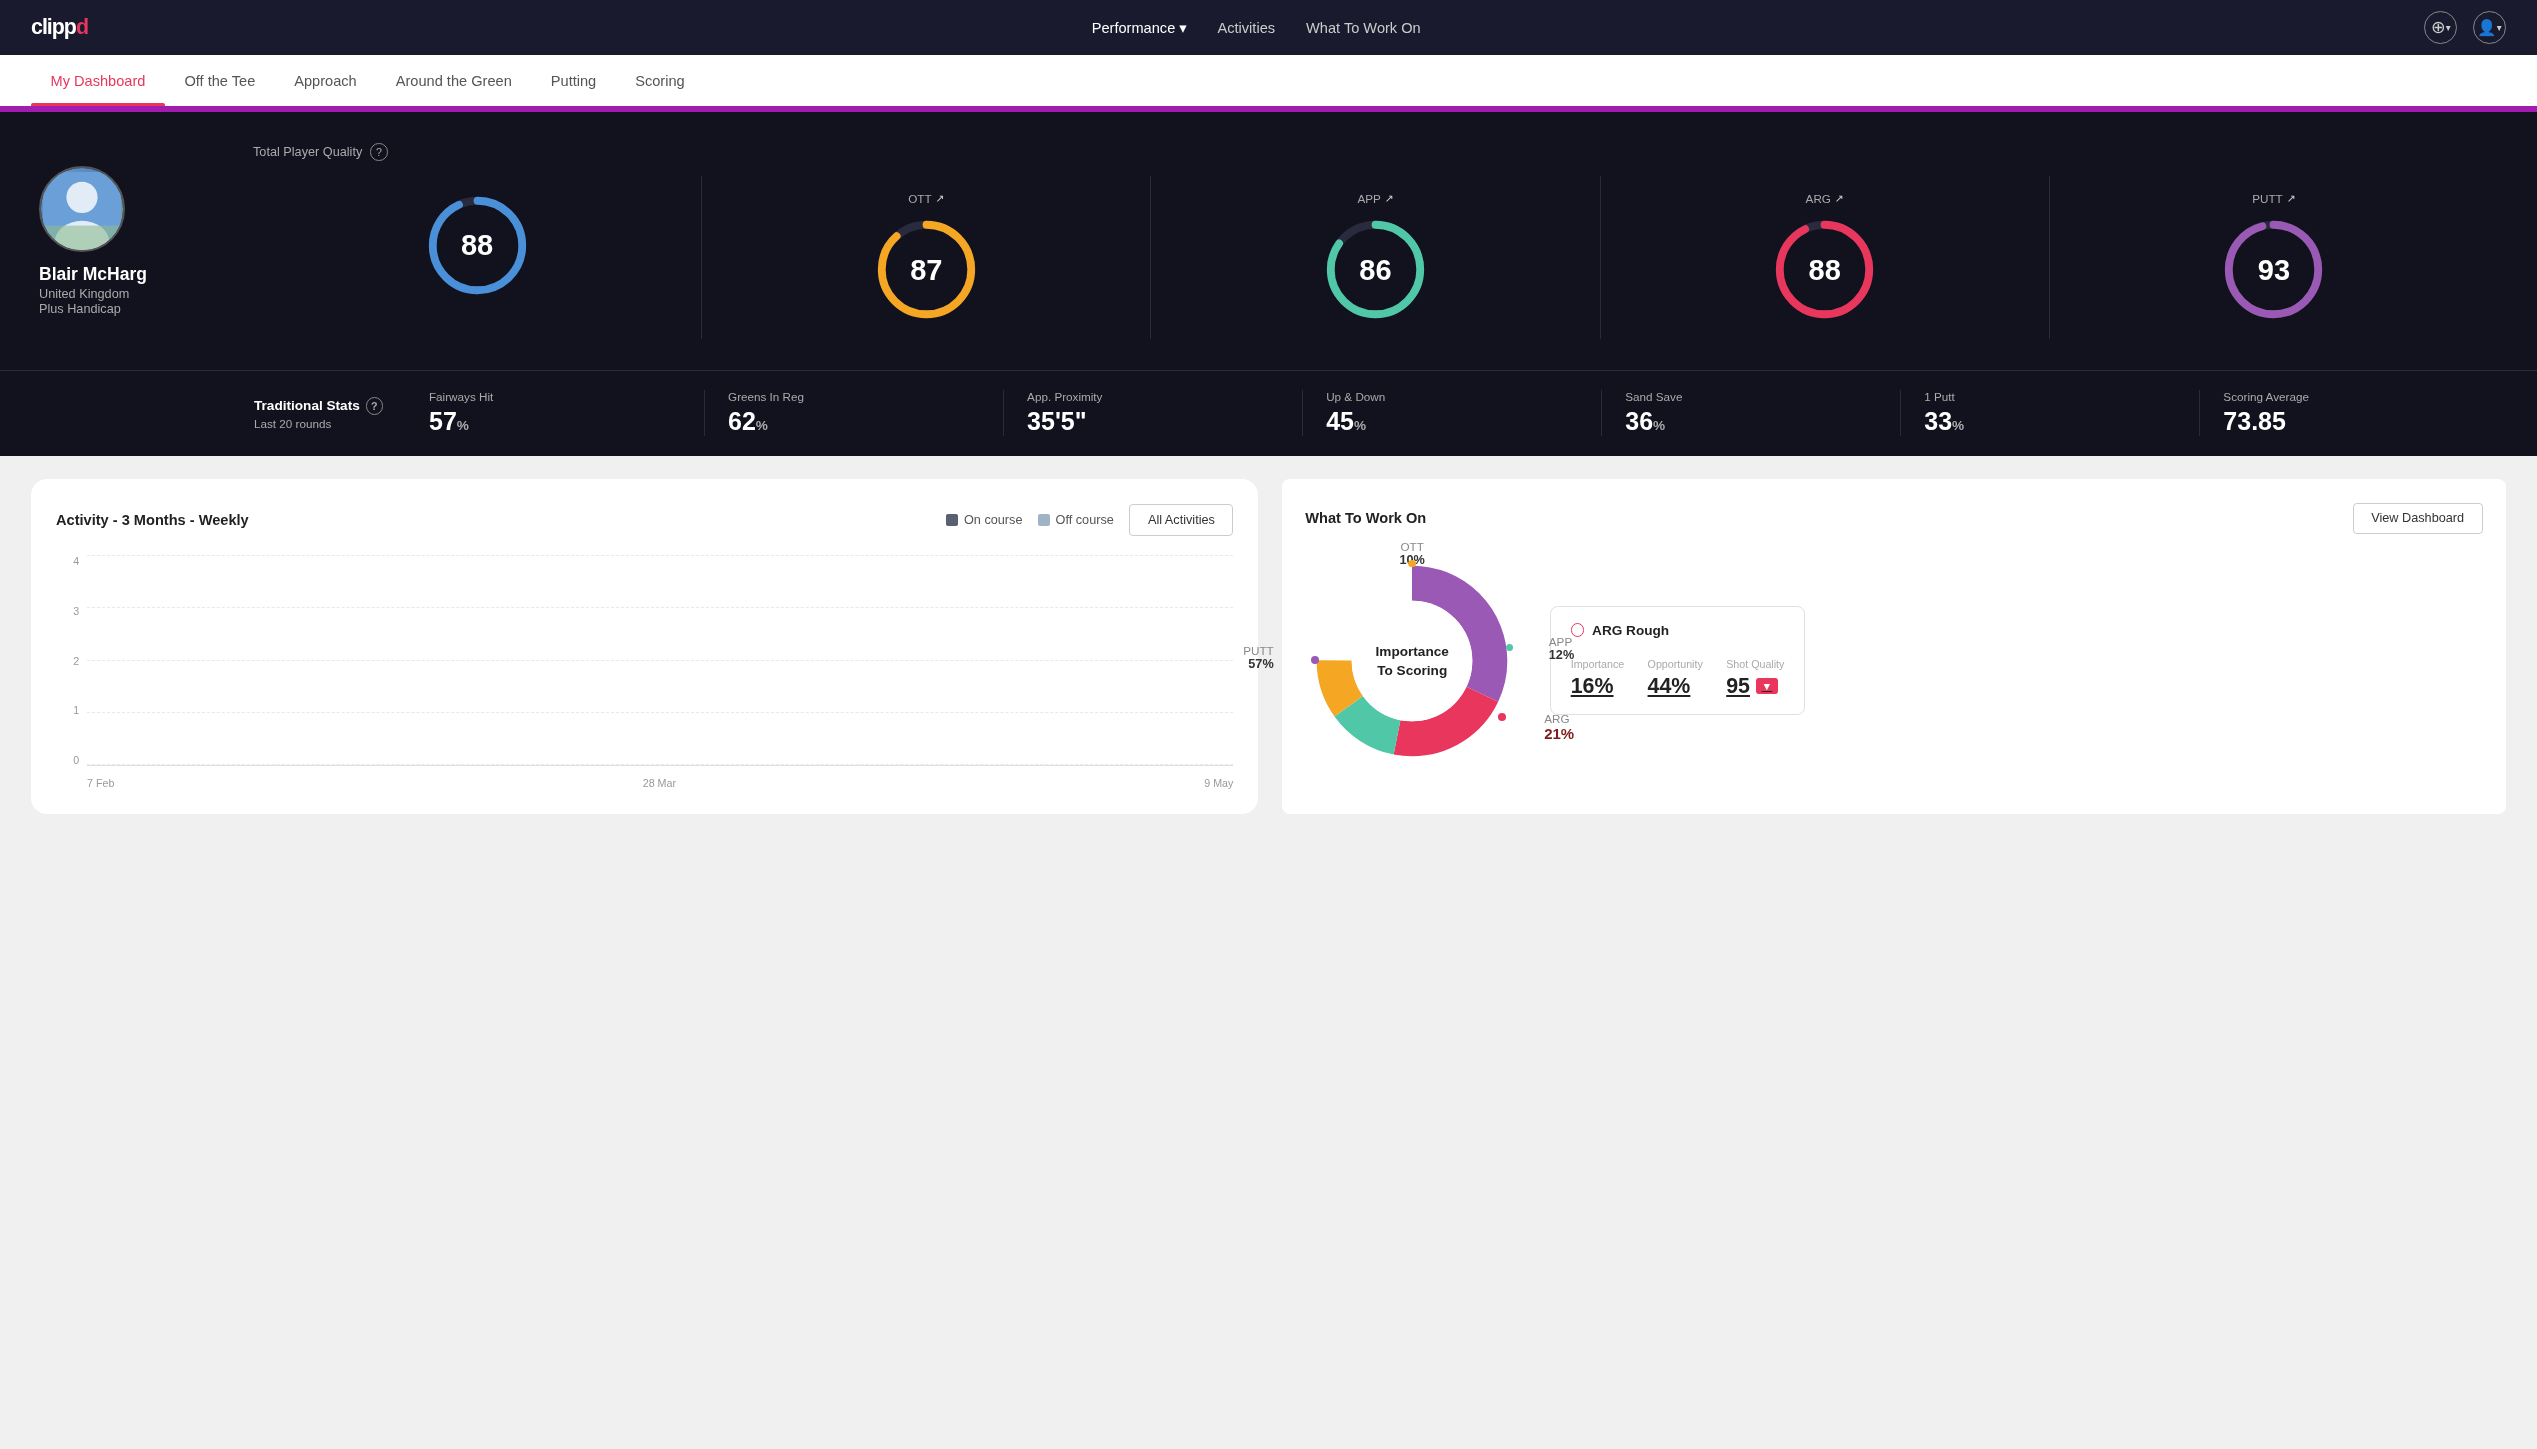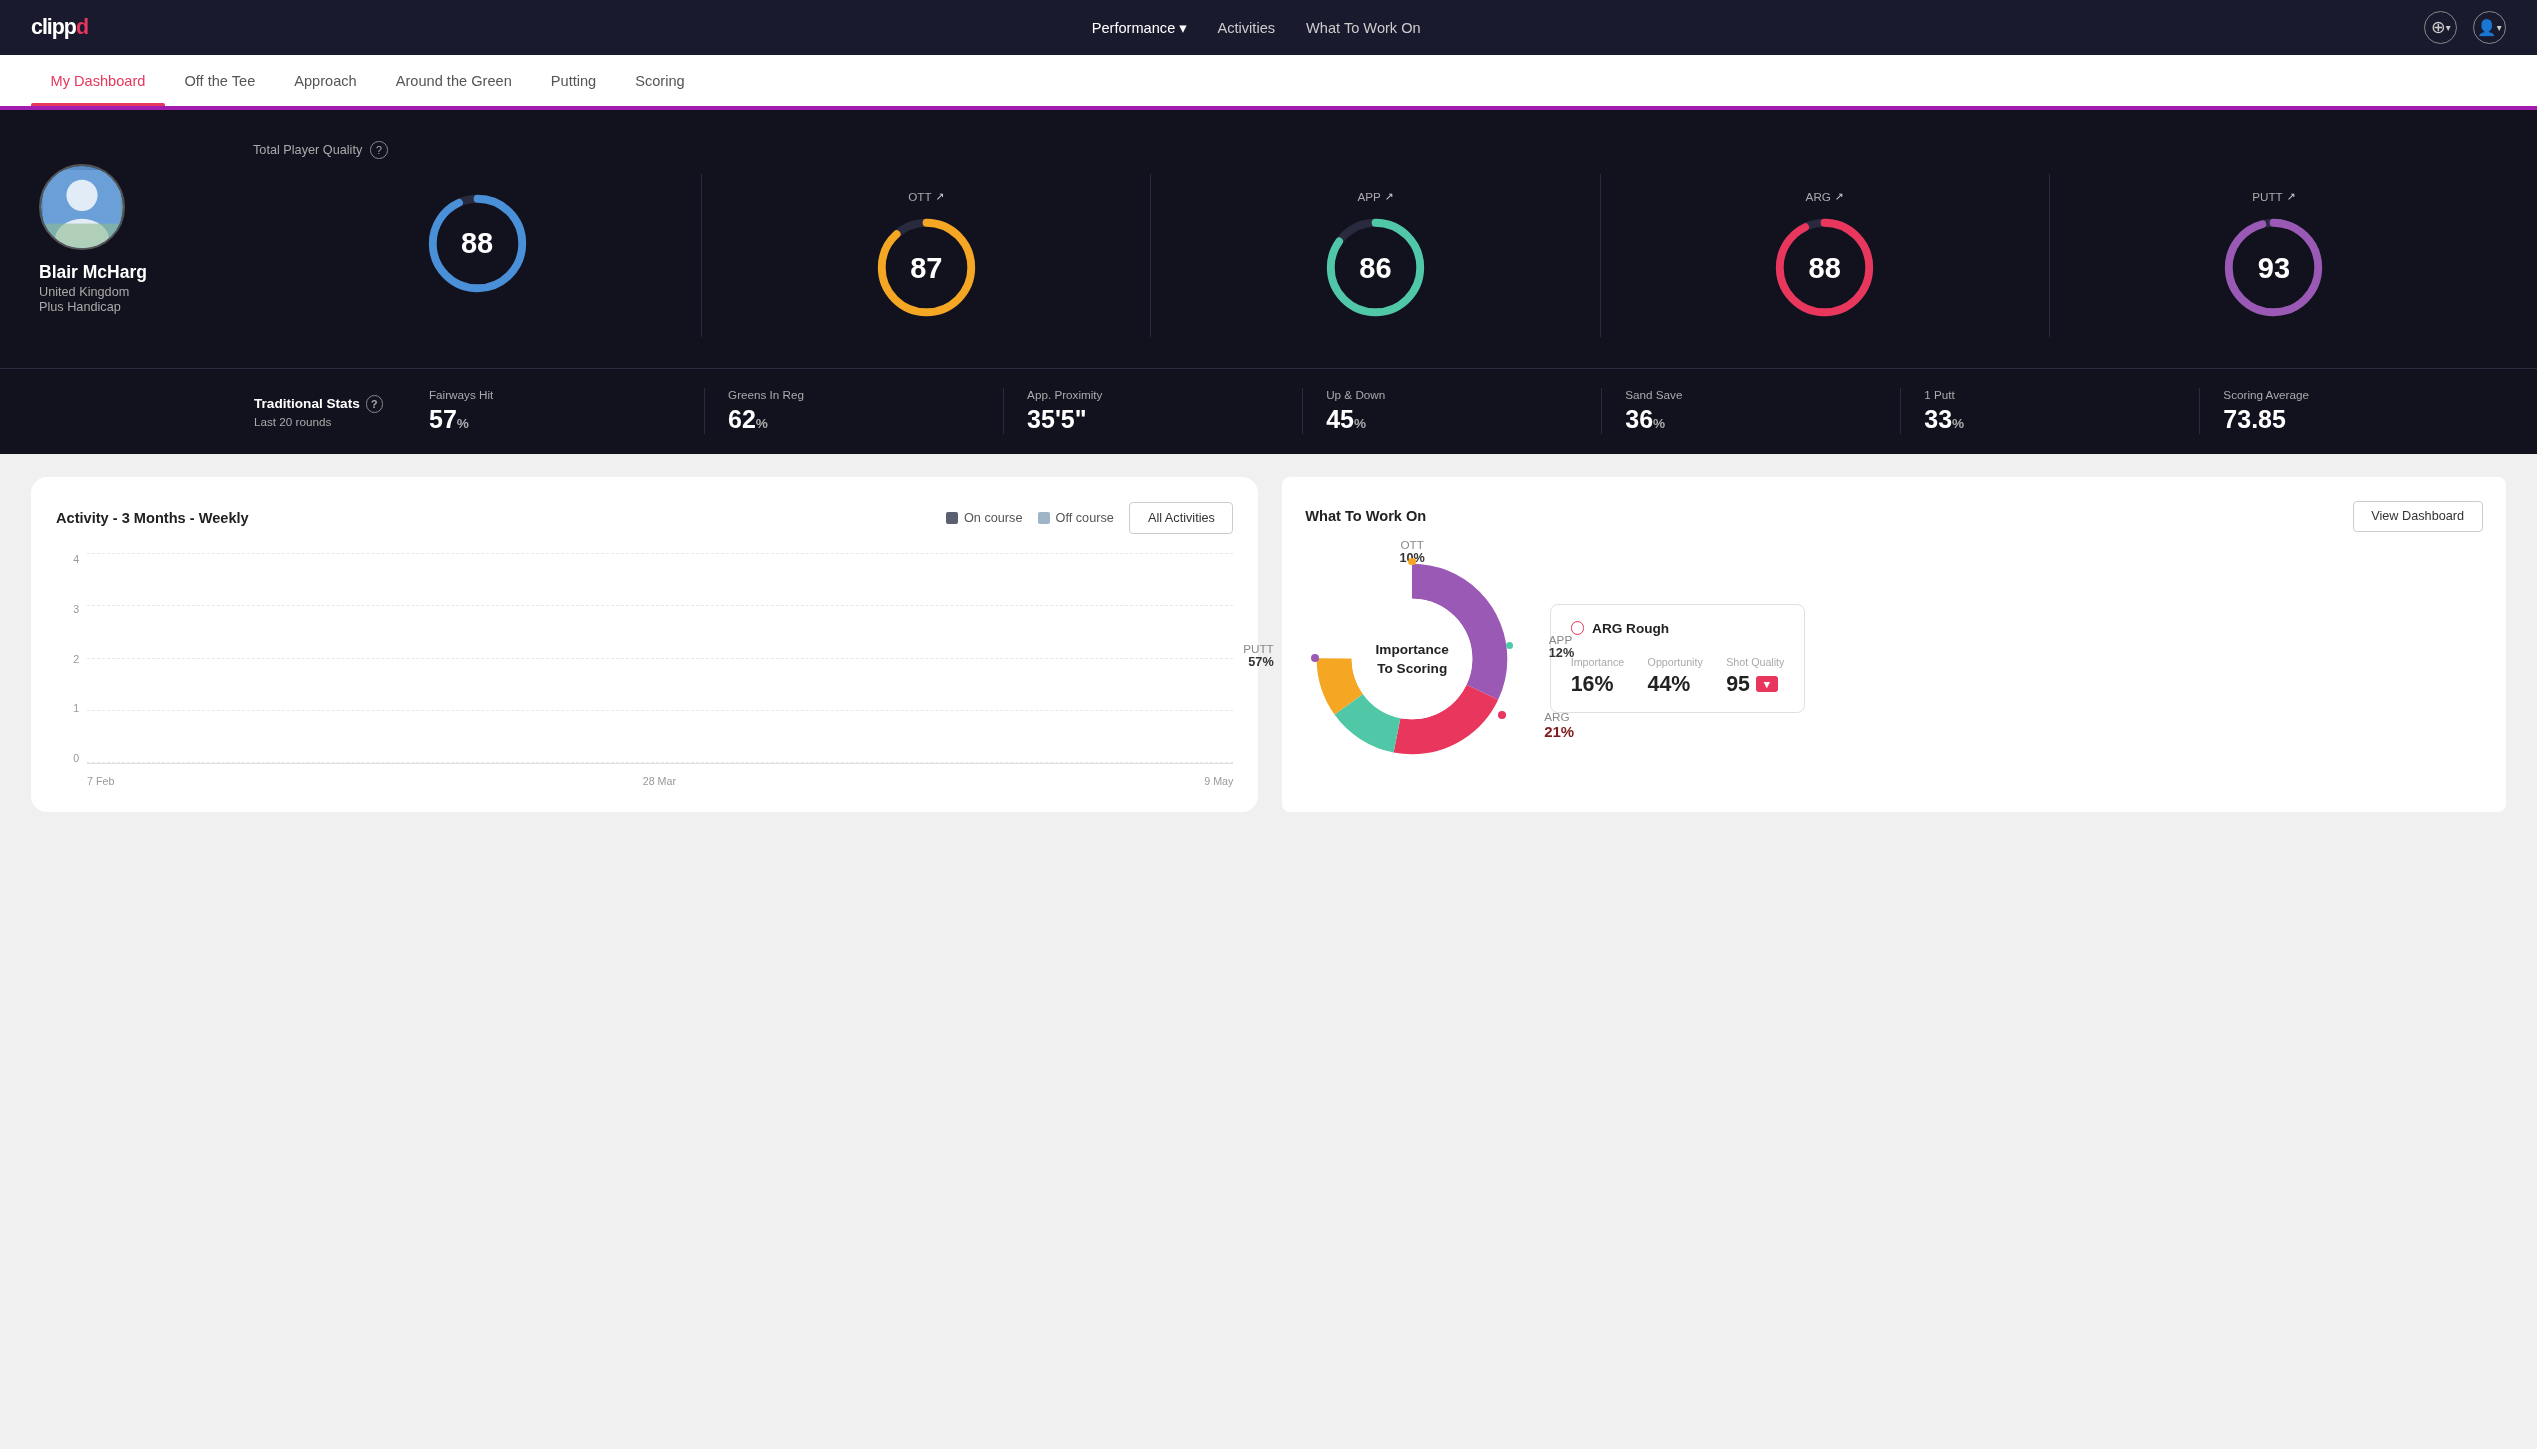--- a/index.html
+++ b/index.html
@@ -45,21 +45,21 @@
       border-radius: 50%;
       display: flex; align-items: center; justify-content: center;
       cursor: pointer;
     }
 
     
     .sub-nav {
       background: #fff;
       display: flex;
       padding: 0 31px;
-      border-bottom: 4px solid #a21caf;
+      border-bottom: 6px solid #a21caf;
     }
     .sub-nav-item {
       padding: 17.5px 19.5px;
       font-size: 14.6px;
       color: #555;
       cursor: pointer;
       position: relative;
     }
     .sub-nav-item.active {
       color: #e8365d;
@@ -263,21 +263,21 @@
       width: 13.6px; height: 13.6px;
       border-radius: 50%;
       border: 1.9px solid #e8365d;
       background: transparent;
     }
     .detail-metrics {
       display: flex; gap: 23.4px;
     }
     .detail-metric { display: flex; flex-direction: column; }
     .detail-metric-label { font-size: 10.7px; color: #aaa; margin-bottom: 3.9px; }
-    .detail-metric-value { font-size: 21.4px; font-weight: 700; color: #222; }
+    .detail-metric-value { font-size: 21.4px; font-weight: 700; color: #222; text-decoration: underline; }
     .detail-metric-value.with-badge {
       display: flex; align-items: center; gap: 5.8px;
     }
     .red-badge {
       background: #e8365d;
       color: #fff;
       font-size: 10.7px;
       padding: 1.9px 5.8px;
       border-radius: 2.9px;
     }

